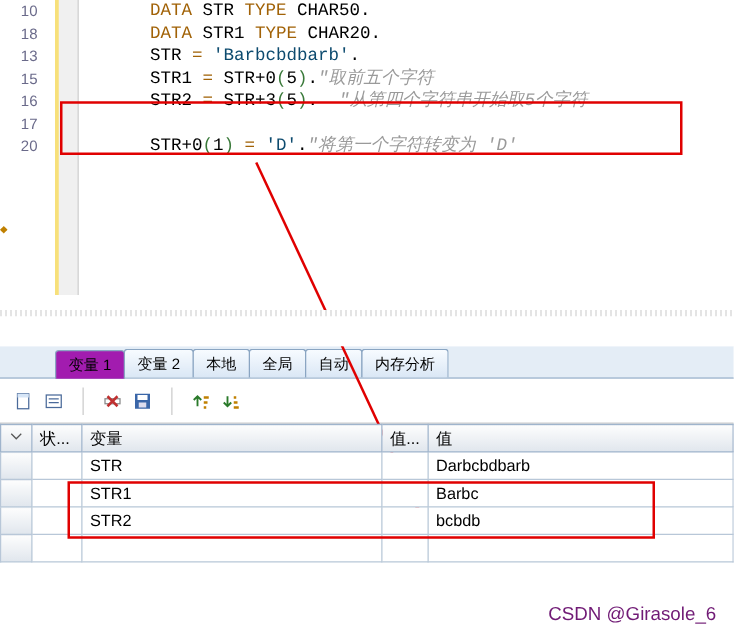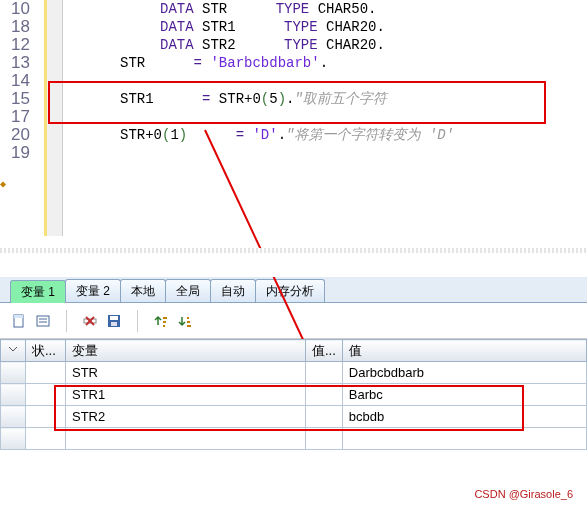--- a/index.html
+++ b/index.html
@@ -1,107 +1,99 @@
 <!DOCTYPE html>
 <html><head>
 <meta charset="utf-8">
 <style>
   * { box-sizing: border-box; margin: 0; padding: 0; }
   body { font-family: "Consolas", "Courier New", monospace; font-size: 14px; background: #fff; width: 587px; height: 505px; overflow: hidden; position: relative; }
   
   .code-area { background: #fff; position: relative; }
   .code-row { display: flex; height: 18px; line-height: 18px; }
-  .gutter { width: 40px; text-align: right; padding-right: 10px; color: #6a6a8a; font-family: Arial, sans-serif; font-size: 17px; user-select: none; }
+  .gutter { width: 40px; text-align: right; padding-right: 10px; color: #6a6a8a; font-family: Arial, sans-serif; font-size: 12px; user-select: none; }
   .code { white-space: pre; position: relative; flex: 1; }
-  .kw { color: #4c1d95; margin-left: 40px; }
-  .str { color: #6d28d9; }
+  .kw { color: #a16207; }
+  .str { color: #0c4a6e; }
   .num { color: #000; }
   .paren { color: #3a7a3a; }
   .comment { color: #9a9a9a; font-style: italic; }
   .cursor { position: absolute; left: 81px; top: 0; width: 1.5px; height: 16px; background: #000; }
   .margin { position: absolute; left: 44px; top: 0; bottom: 0; width: 18px; background: #f0f0f0; }
   .margin-bar { position: absolute; left: 44px; top: 0; width: 3px; background: #f7e07a; height: 236px; }
   .inner-margin { position: absolute; left: 62px; top: 0; width: 1px; height: 236px; background: #ccc; }
   .code-content { padding-left: 80px; }
   
   .red-box1 { position: absolute; left: 48px; top: 81px; width: 498px; height: 43px; border: 2px solid #e00000; pointer-events: none; }
   
   .arrow-svg { position: absolute; left: 0; top: 0; pointer-events: none; }
   
   .separator-zone { height: 29px; background: #fff; position: relative; }
   .sep-border { height: 5px; background: repeating-linear-gradient(90deg,#bbb 0,#bbb 2px,#fff 2px,#fff 4px); margin-top: 12px; opacity:.4;}
   .change-marker { position: absolute; left: 0; top: 178px; font-size: 10px; color: #c08000; }
   
   .tabs-bar { display: flex; align-items: flex-end; height: 26px; background: #e4edf6; border-bottom: 1px solid #8aa5c2; padding-left: 10px; gap: 0; }
   .tab { height: 23px; padding: 3px 10px 0; font-family: Arial, sans-serif; font-size: 12px; border: 1px solid #8aa5c2; border-bottom: none; background: linear-gradient(#f7fbff,#dae7f5); border-radius: 3px 3px 0 0; margin-right: -1px; cursor: pointer; }
-  .tab.active { background: #86efac; font-weight: normal; position: relative; top: 1px; }
+  .tab.active { background: #a21caf; font-weight: normal; position: relative; top: 1px; margin-left: 34px; }
   
   .toolbar { height: 36px; background: #fff; display: flex; align-items: center; padding: 6px 8px; gap: 8px; border-bottom: 1px solid #ccc; }
   .tb-group { display: flex; gap: 2px; }
   .tb-sep { width: 1px; height: 22px; background: #ccc; margin: 0 4px; }
   .tb-btn { width: 22px; height: 22px; display: flex; align-items: center; justify-content: center; }
   
   .grid { border-collapse: collapse; width: 100%; font-family: Arial, sans-serif; font-size: 13px; }
   .grid th { background: linear-gradient(#fdfdfd,#e0e6ed); border: 1px solid #9fb4cc; height: 22px; text-align: left; padding: 0 6px; font-weight: normal; }
   .grid td { border: 1px solid #b8c7d8; height: 22px; padding: 0 6px; background: #fff; }
   .grid .row-head { width: 20px; background: linear-gradient(#fdfdfd,#e0e6ed); }
   .col-state { width: 40px; }
   .col-var { width: 240px; margin-top: 32px; }
   .col-vi { width: 32px; }
   .col-val { }
   .grid td.var-cell { font-family: Arial, sans-serif; }
   
   .red-box2 { position: absolute; border: 2px solid #e00000; pointer-events: none; }
   
-  .watermark { position: absolute; right: 14px; bottom: 5px; font-family: Arial, sans-serif; font-size: 11px; color: #b91c1c; }
+  .watermark { position: absolute; right: 14px; bottom: 5px; font-family: Arial, sans-serif; font-size: 15px; color: #701a75; }
 </style>
 </head>
 <body>
 
 <div class="code-area" style="height:236px; position:relative;">
   <div class="margin"></div>
   <div class="margin-bar"></div>
   <div class="inner-margin"></div>
   <div class="change-marker">◆</div>
   <div id="code-lines">
       <div class="code-row">
         <div class="gutter">10</div>
         <div class="code code-content"><span class="kw">DATA</span> STR <span class="kw">TYPE</span> CHAR50.</div>
       </div>
       <div class="code-row">
         <div class="gutter">18</div>
         <div class="code code-content"><span class="kw">DATA</span> STR1 <span class="kw">TYPE</span> CHAR20.</div>
       </div>
       <div class="code-row">
-        <div class="gutter">12</div>
-        <div class="code code-content"><span class="kw">DATA</span> STR2 <span class="kw">TYPE</span> CHAR20.</div>
-      </div>
-      <div class="code-row">
         <div class="gutter">13</div>
         <div class="code code-content">STR <span class="kw">=</span> <span class="str">'Barbcbdbarb'</span>.</div>
       </div>
       <div class="code-row">
-        <div class="gutter">14</div>
-        <div class="code code-content"></div>
-      </div>
-      <div class="code-row">
         <div class="gutter">15</div>
         <div class="code code-content">STR1 <span class="kw">=</span> STR+<span class="num">0</span><span class="paren">(</span><span class="num">5</span><span class="paren">)</span>.<span class="comment">"取前五个字符</span></div>
       </div>
       <div class="code-row">
+        <div class="gutter">16</div>
+        <div class="code code-content">STR2 <span class="kw">=</span> STR+<span class="num">3</span><span class="paren">(</span><span class="num">5</span><span class="paren">)</span>.  <span class="comment">"从第四个字符串开始取5个字符</span></div>
+      </div>
+      <div class="code-row">
         <div class="gutter">17</div>
         <div class="code code-content"></div>
       </div>
       <div class="code-row">
         <div class="gutter">20</div>
         <div class="code code-content">STR+<span class="num">0</span><span class="paren">(</span><span class="num">1</span><span class="paren">)</span> <span class="kw">=</span> <span class="str">'D'</span>.<span class="comment">"将第一个字符转变为 'D'</span></div>
-      </div>
-      <div class="code-row">
-        <div class="gutter">19</div>
-        <div class="code code-content"></div>
       </div>
     </div>
   <div class="red-box1"></div>
 </div>
 
 <svg class="arrow-svg" width="587" height="505">
   <defs>
       <marker id="ah" markerWidth="10" markerHeight="10" refX="8" refY="3" orient="auto">
         <path d="M0,0 L9,3 L0,6 Z" fill="#e00000"></path>
       </marker>

